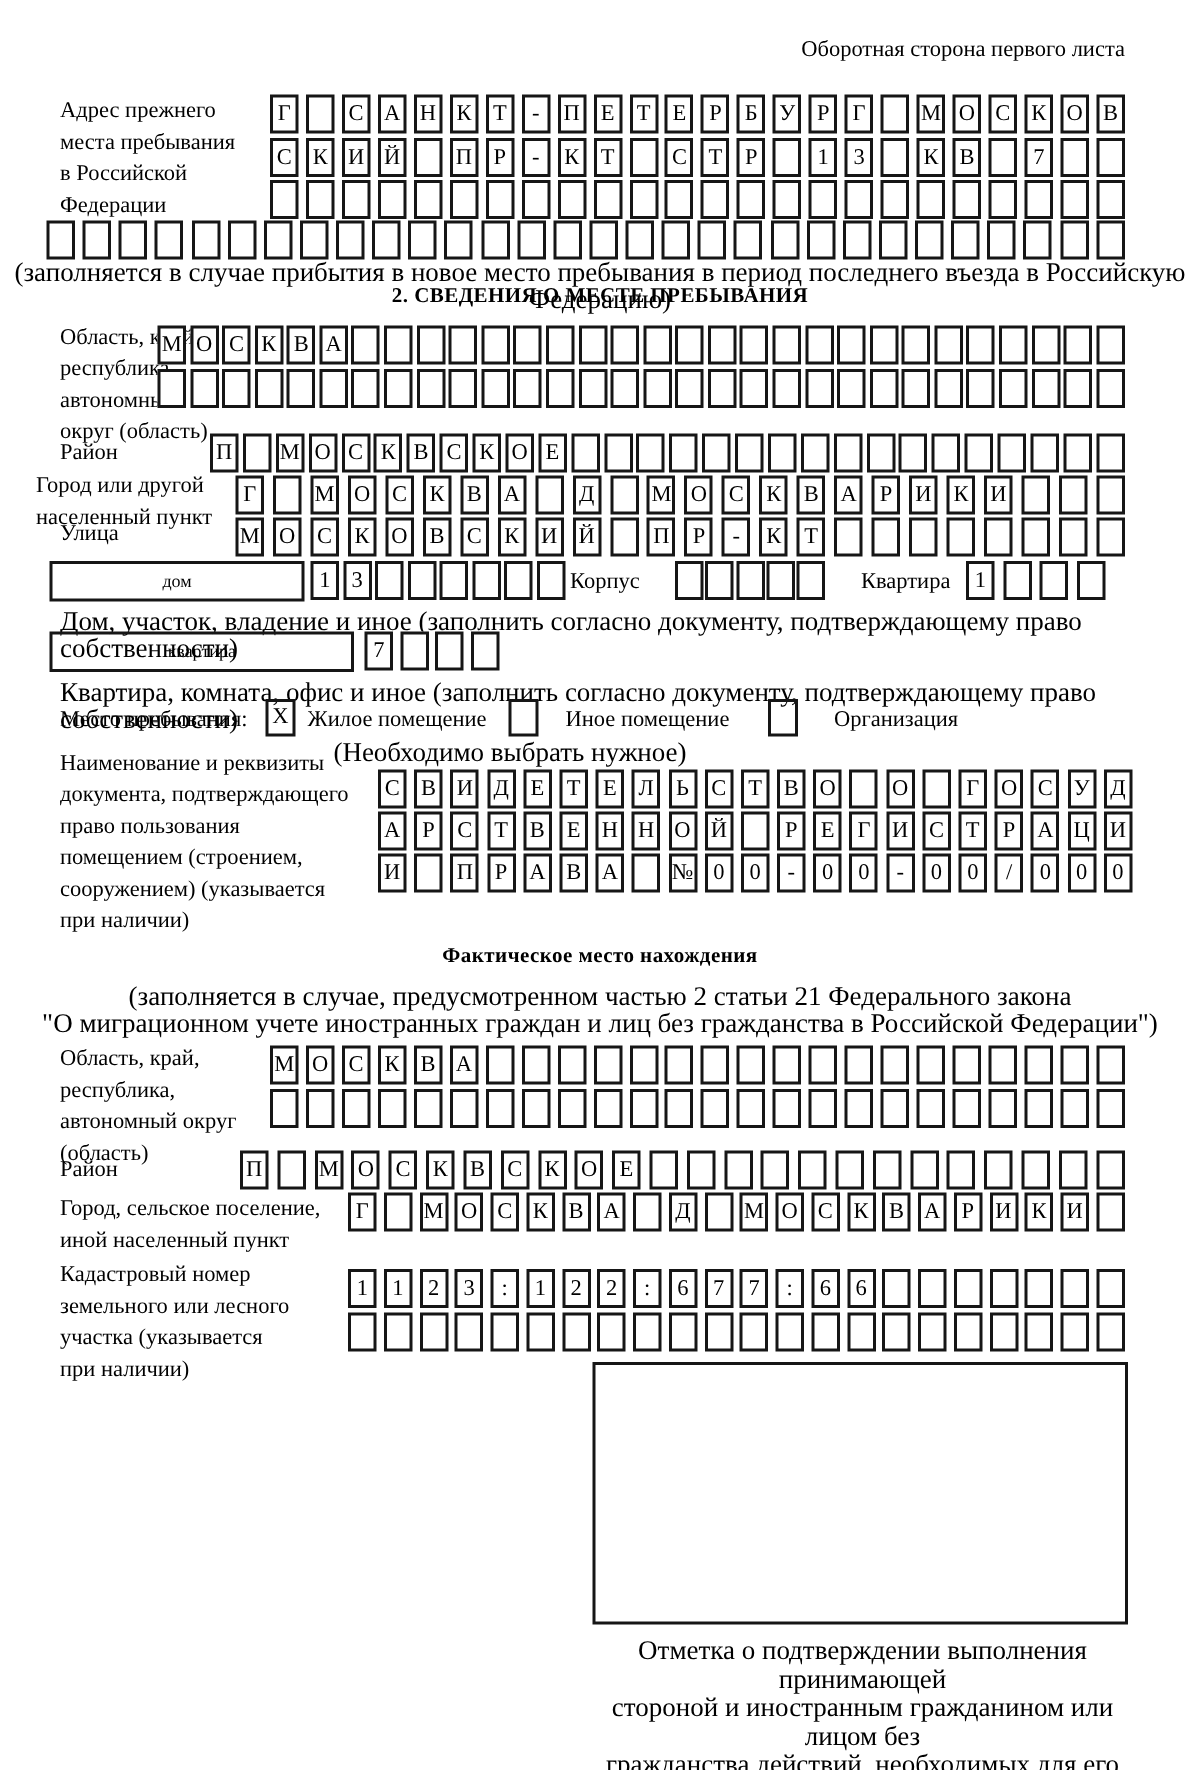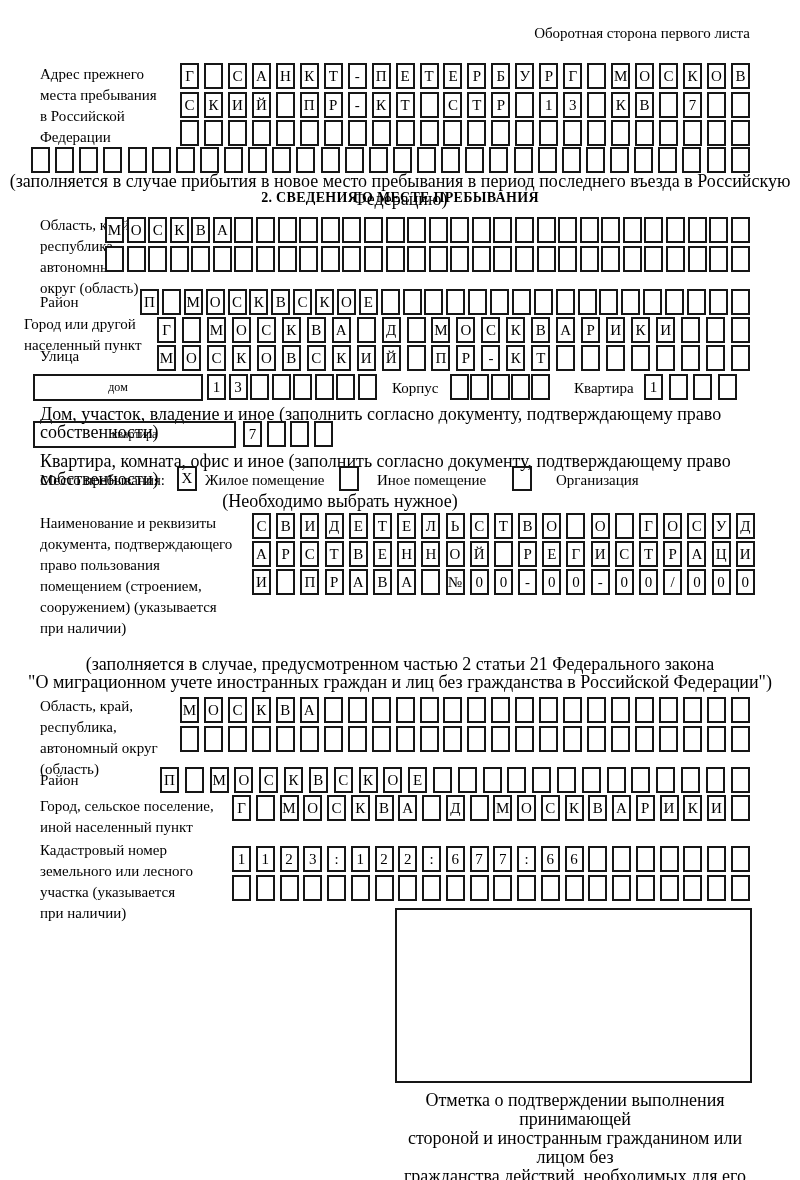--- a/index.html
+++ b/index.html
@@ -306,21 +306,21 @@
   <div class="cells" style="left:207px;top:374px;width:170px">
       <span class="cell">1</span>
       <span class="cell">3</span>
       <span class="cell"></span>
       <span class="cell"></span>
       <span class="cell"></span>
       <span class="cell"></span>
       <span class="cell"></span>
       <span class="cell"></span>
     </div>
-  <div class="lbl" style="left:392px;top:378px">Корпус</div>
+  <div class="lbl" style="left:380px;top:378px">Корпус</div>
   <div class="cells" style="left:450px;top:374px;width:100px">
       <span class="cell"></span>
       <span class="cell"></span>
       <span class="cell"></span>
       <span class="cell"></span>
       <span class="cell"></span>
     </div>
   <div class="lbl" style="left:574px;top:378px">Квартира</div>
   <div class="cells" style="left:644px;top:374px;width:93px">
       <span class="cell">1</span>
@@ -341,21 +341,21 @@
 
   <div class="lbl" style="left:40px;top:470px">Место пребывания:</div>
   <div class="cb" style="left:177px;top:466px">X</div>
   <div class="lbl" style="left:205px;top:470px">Жилое помещение</div>
   <div class="cb" style="left:339px;top:466px"></div>
   <div class="lbl" style="left:377px;top:470px">Иное помещение</div>
   <div class="cb" style="left:512px;top:466px"></div>
   <div class="lbl" style="left:556px;top:470px">Организация</div>
   <div class="cap center" style="left:140px;top:492px;width:400px">(Необходимо выбрать нужное)</div>
 
-  <div class="lbl" style="left:40px;top:513px;width:210px">Наименование и реквизиты
+  <div class="lbl" style="left:40px;top:499px;width:210px">Наименование и реквизиты
 документа, подтверждающего
 право пользования
 помещением (строением,
 сооружением) (указывается
 при наличии)</div>
   <div class="cells" style="left:252px;top:513px;width:503px">
       <span class="cell">С</span>
       <span class="cell">В</span>
       <span class="cell">И</span>
       <span class="cell">Д</span>
@@ -417,20 +417,21 @@
       <span class="cell">0</span>
       <span class="cell">-</span>
       <span class="cell">0</span>
       <span class="cell">0</span>
       <span class="cell">/</span>
       <span class="cell">0</span>
       <span class="cell">0</span>
       <span class="cell">0</span>
     </div>
 
+  <div class="title" style="left:0px;top:630px;width:800px">Фактическое место нахождения</div>
   <div class="cap center" style="left:0px;top:655px;width:800px">(заполняется в случае, предусмотренном частью 2 статьи 21 Федерального закона
 "О миграционном учете иностранных граждан и лиц без гражданства в Российской Федерации")</div>
 
   <div class="lbl" style="left:40px;top:696px;width:150px">Область, край,
 республика,
 автономный округ
 (область)</div>
   <div class="cells" style="left:180px;top:697px;width:570px">
       <span class="cell">М</span>
       <span class="cell">О</span>

